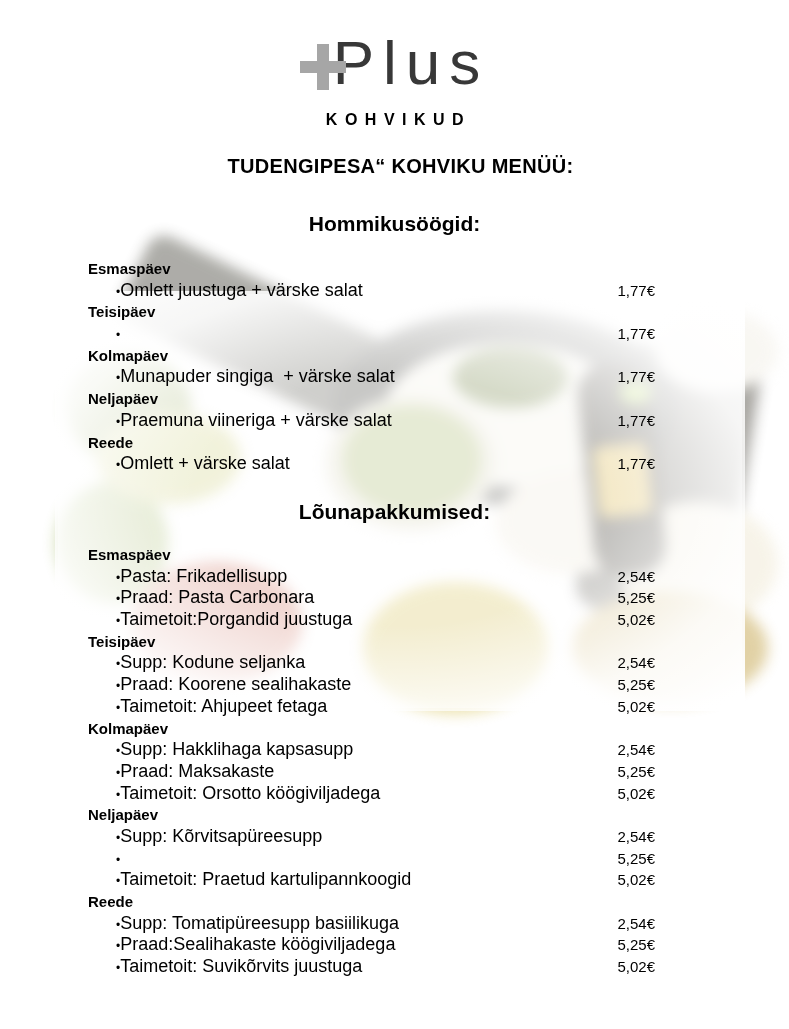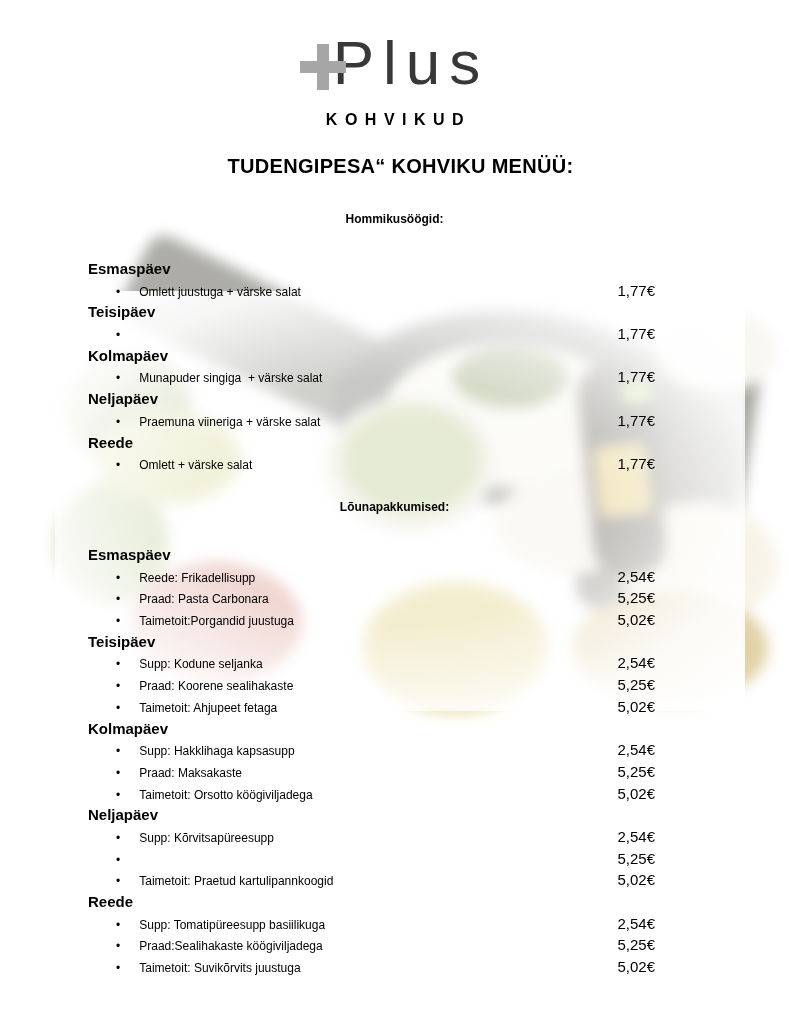--- a/index.html
+++ b/index.html
@@ -37,31 +37,31 @@
   .logo{position:absolute;top:30px;left:0;right:0;z-index:2;display:flex;flex-direction:column;align-items:center;gap:12px;}
   .brand-row{display:flex;align-items:center;height:66px;}
   .plus-icon{position:relative;width:46px;height:46px;margin-right:-13px;margin-top:8px;}
   .plus-icon::before{content:"";position:absolute;left:0;top:17px;width:46px;height:12px;background:#a6a6a6;}
   .plus-icon::after{content:"";position:absolute;left:17px;top:0;width:12px;height:46px;background:#a6a6a6;}
   .brand-text{font-size:62px;line-height:62px;letter-spacing:9px;color:#383838;font-weight:400;}
   .brand-sub{font-size:16px;font-weight:700;color:#000000;letter-spacing:7.5px;margin-top:3px;margin-left:8px;}
   
   .doc-title{position:absolute;top:155px;left:0;right:0;text-align:center;
     font-size:20px;font-weight:700;letter-spacing:0.3px;z-index:2;padding-left:12px;}
-  .sec-heading{position:absolute;left:0;right:0;text-align:center;font-size:12px;font-weight:700;z-index:2;}
+  .sec-heading{position:absolute;left:0;right:0;text-align:center;font-size:21px;font-weight:700;z-index:2;}
   .sec-heading.first{top:212px;}
   .sec-heading.second{top:500px;}
   
   .menu-list{position:absolute;left:88px;width:567px;z-index:2;}
   .menu-list.first{top:258px;}
   .menu-list.second{top:544px;}
   .day{font-size:15px;font-weight:700;height:21.7px;line-height:21.7px;}
   .row{display:flex;align-items:baseline;height:21.7px;line-height:21.7px;padding-left:28px;box-sizing:border-box;}
   .bullet{font-size:12px;flex:0 0 auto;}
-  .item-name{font-size:12px;margin-left:19px;white-space:pre-wrap;}
+  .item-name{font-size:18px;white-space:pre-wrap;}
   .item-price{font-size:15px;margin-left:auto;text-align:right;}
 </style>
 </head>
 <body>
 
 <div class="page">
 
   <div class="photo">
     <div class="blobs">
       <div class="b-tray-band"></div>
@@ -129,21 +129,21 @@
       <div class="row">
         <span class="bullet">•</span>
         <span class="item-name">Omlett + värske salat</span>
         <span class="item-price">1,77€</span>
       </div>
     </div>
   <div class="menu-list second">
       <div class="day">Esmaspäev</div>
       <div class="row">
         <span class="bullet">•</span>
-        <span class="item-name">Reede: Frikadellisupp</span>
+        <span class="item-name">Pasta: Frikadellisupp</span>
         <span class="item-price">2,54€</span>
       </div>
       <div class="row">
         <span class="bullet">•</span>
         <span class="item-name">Praad: Pasta Carbonara</span>
         <span class="item-price">5,25€</span>
       </div>
       <div class="row">
         <span class="bullet">•</span>
         <span class="item-name">Taimetoit:Porgandid juustuga</span>

